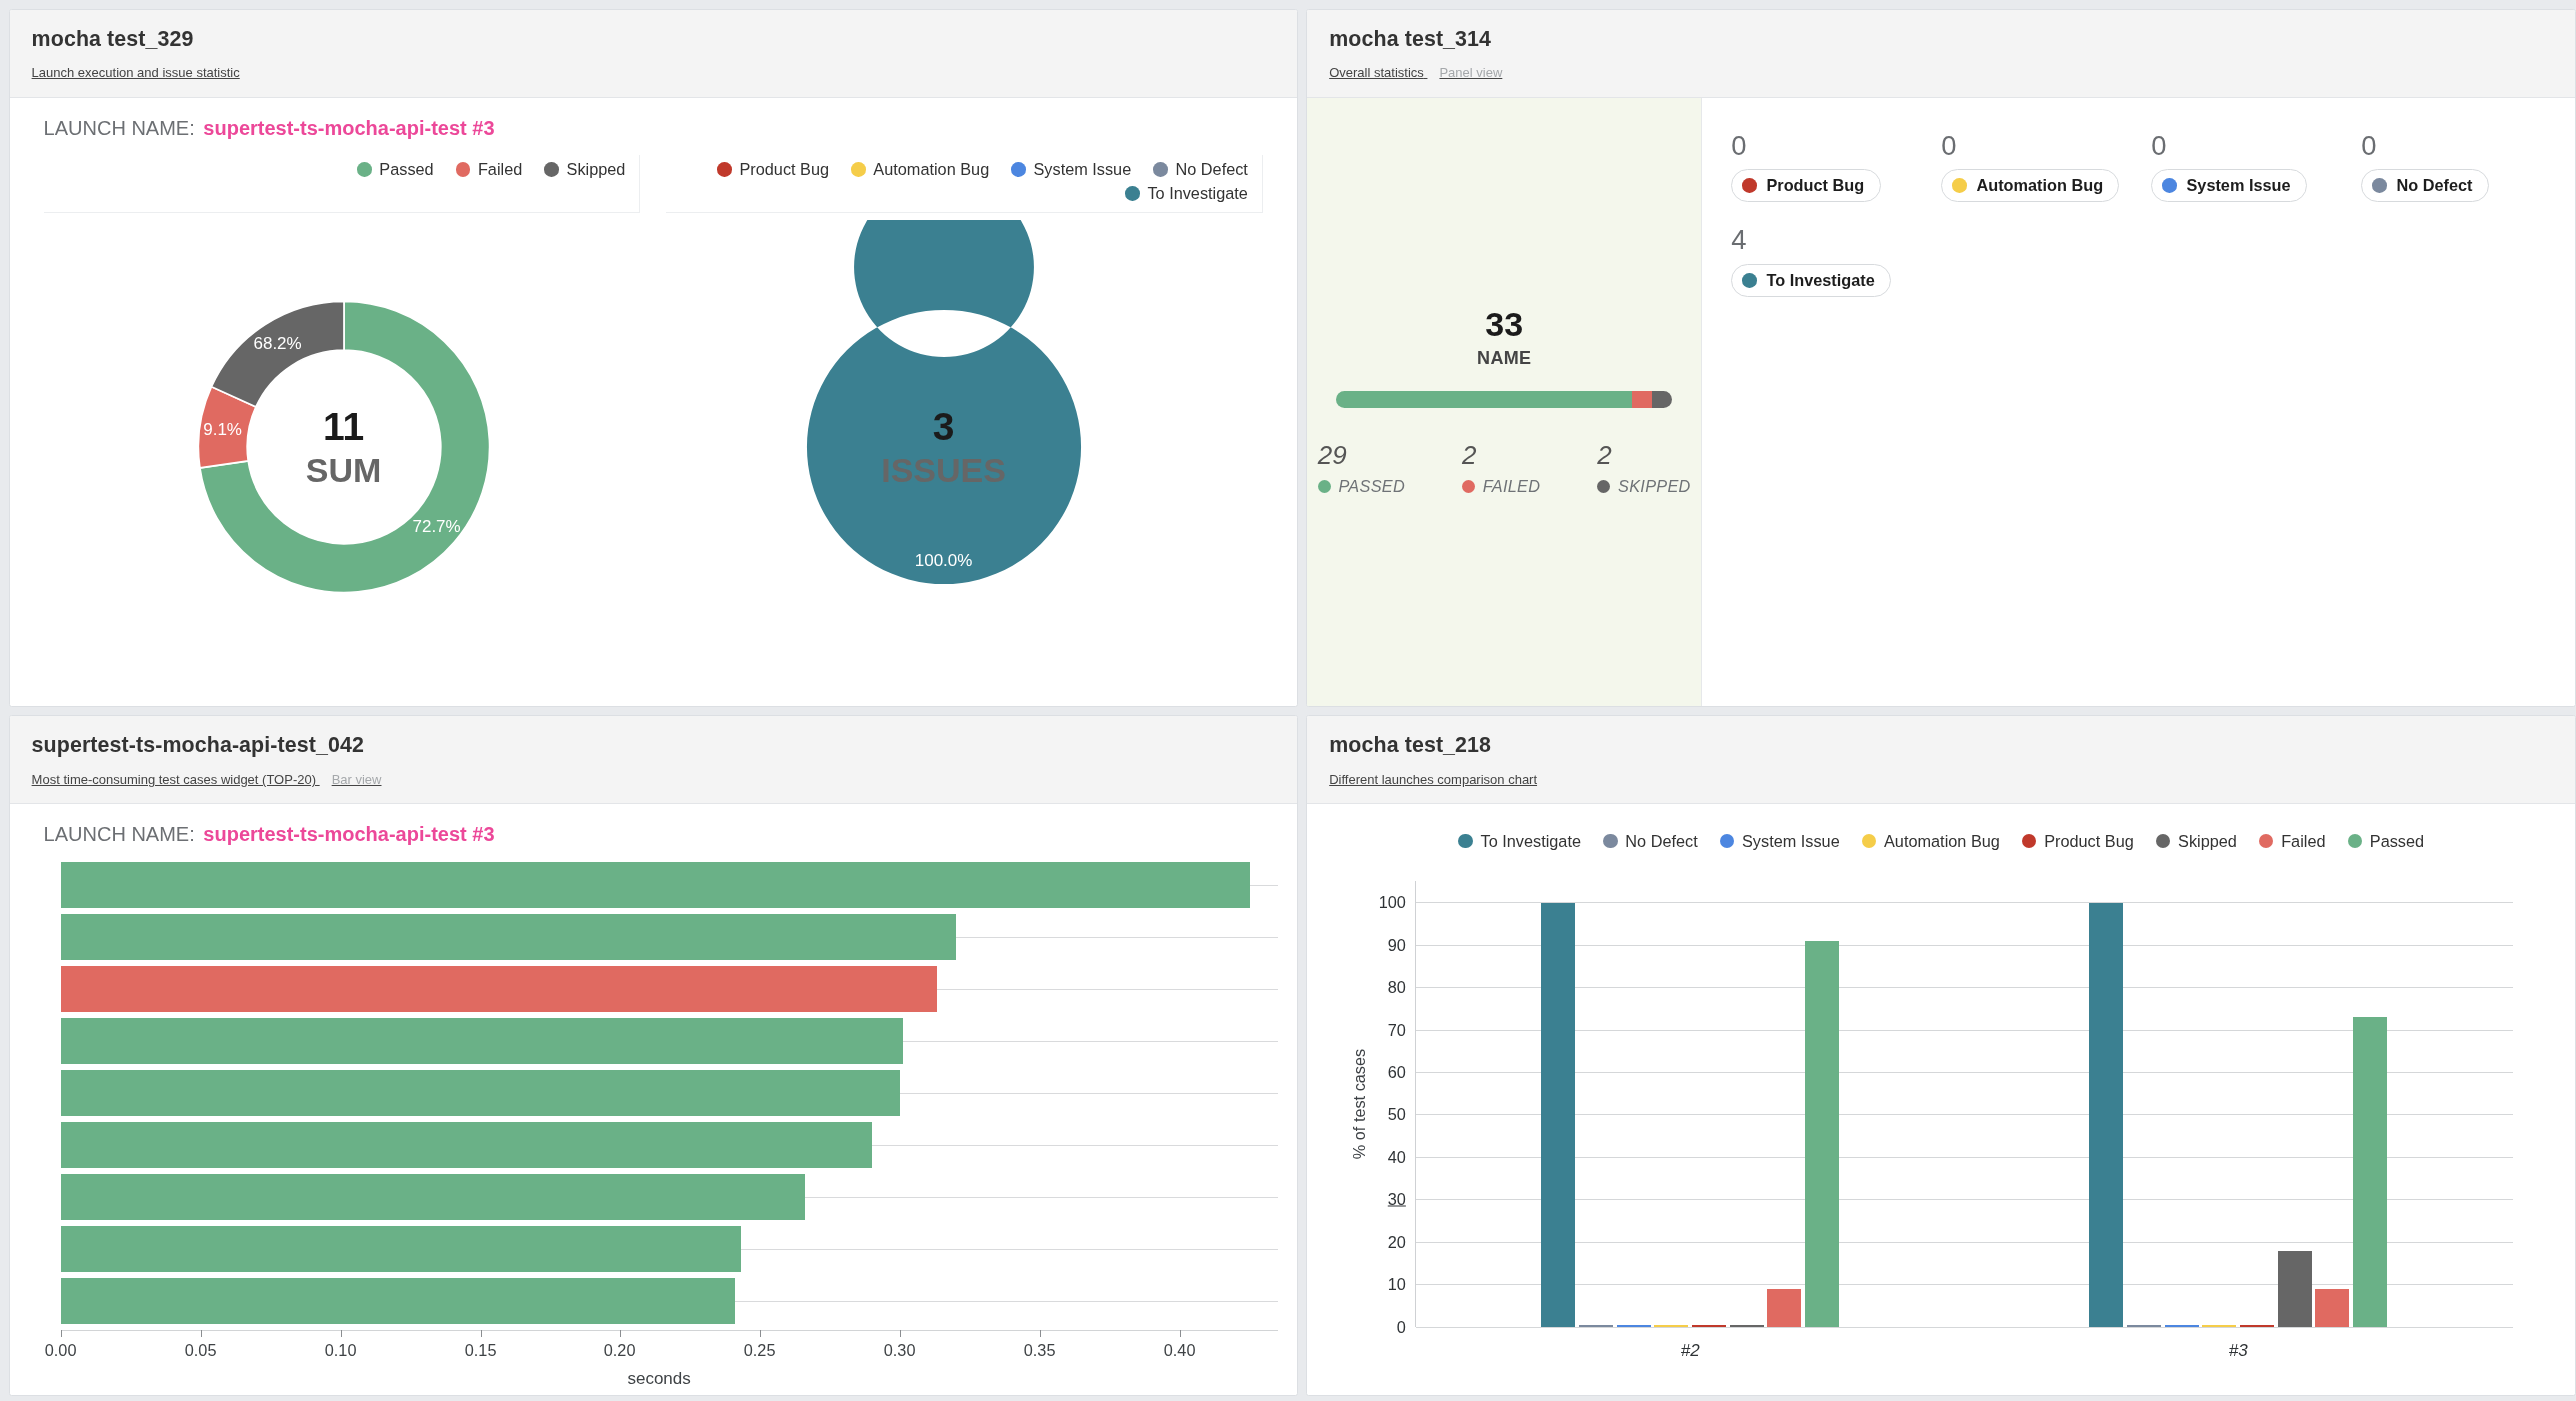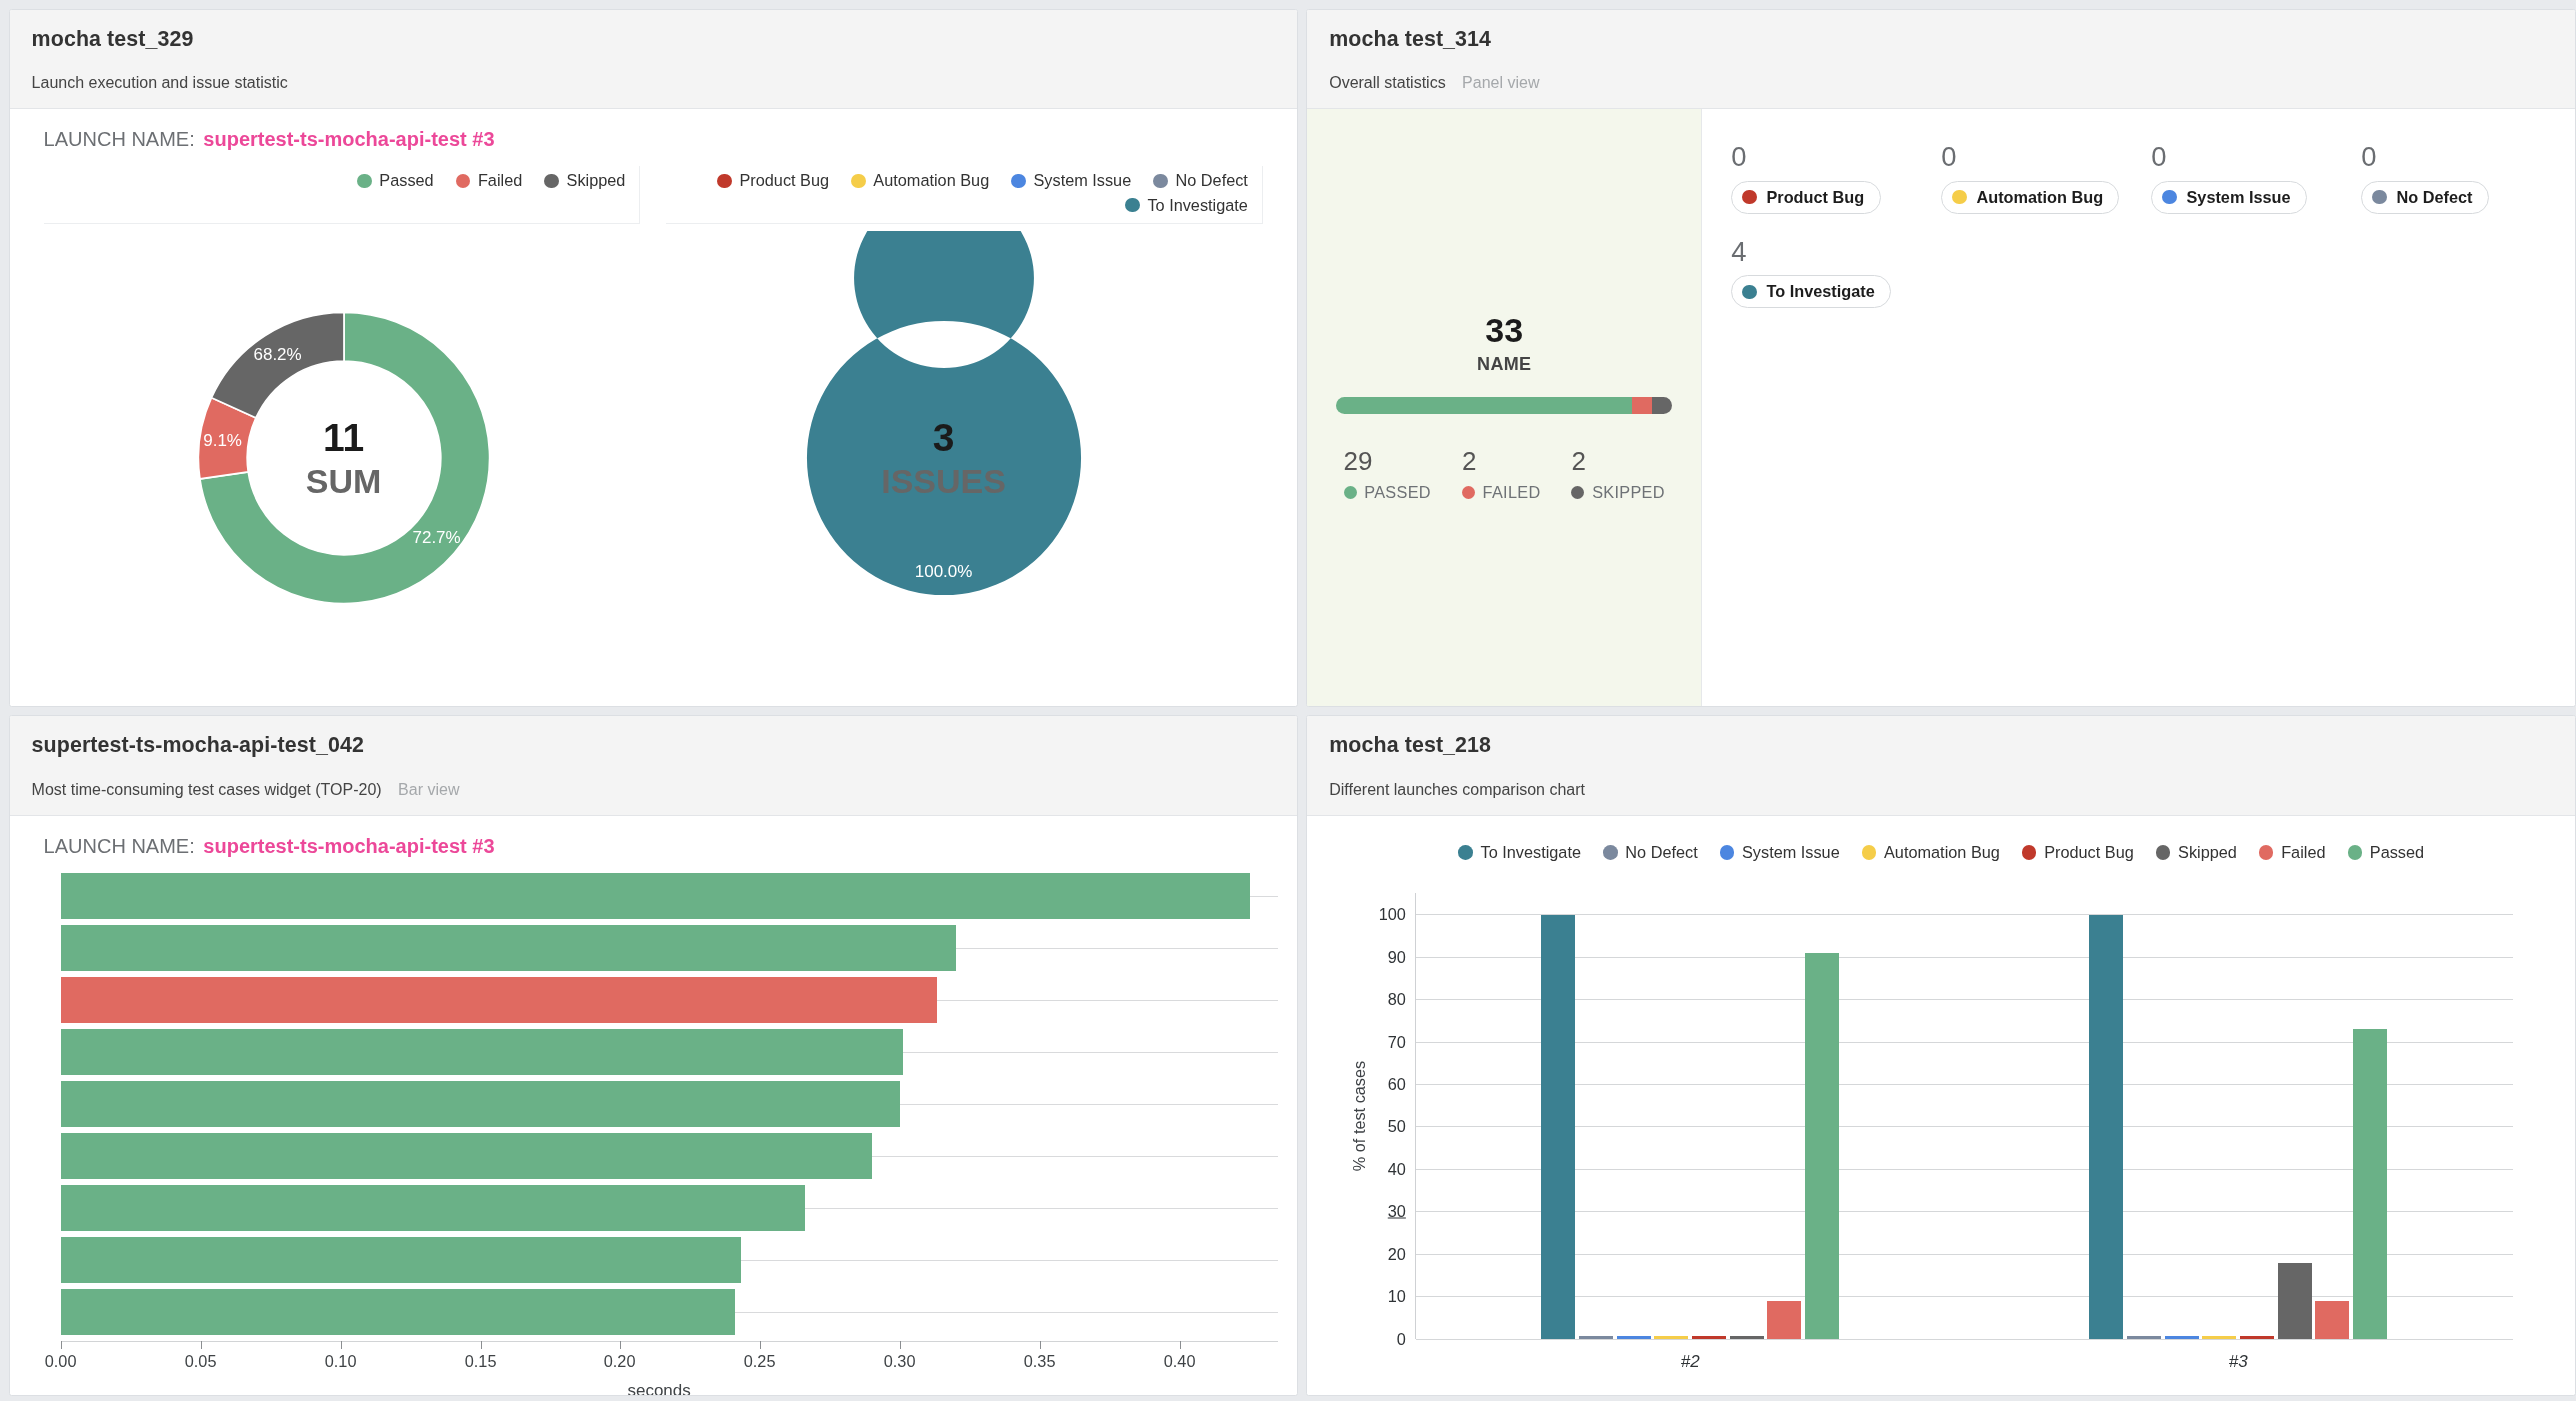--- a/index.html
+++ b/index.html
@@ -35,24 +35,25 @@
     flex: 0 0 auto;
   }
   .widget-title {
     font-size: 21.4px;
     color: #333;
     font-weight: 600;
     letter-spacing: 0.1px;
     line-height: 1.15;
   }
   .widget-sub {
-    margin-top: 23px;
-    font-size: 16px;
+    margin-top: 15px;
+    font-size: 13px;
     color: #444;
     line-height: 1.15;
+    text-decoration: underline;
   }
   .widget-sub .view-mode {
     color: #a5a8ab;
     margin-left: 12px;
   }
   .widget-body { flex: 1 1 auto; position: relative; }
 
   
   .launch-row {
     padding: 19px 22px 0 34px;
@@ -123,21 +124,21 @@
     flex: 0 0 auto;
   }
   .stat-total-num { font-size: 34px; font-weight: 700; color: #1b1b1b; line-height: 1; }
   .stat-total-lbl { font-size: 18px; font-weight: 700; color: #444; margin-top: 6.9px; letter-spacing: 0.3px; }
   .stat-bar {
     width: 336px; height: 17px;
     border-radius: 8.6px; overflow: hidden;
     display: flex; margin-top: 22px;
   }
   .stat-bar span { display: block; height: 100%; }
-  .stat-counts { display: flex; gap: 31px; margin-top: 34px; }
+  .stat-counts { display: flex; gap: 57px; margin-top: 34px; font-style: italic; }
   .stat-count-num { font-size: 26px; color: #555; line-height: 1; }
   .stat-count-lbl {
     display: flex; align-items: center; gap: 7.7px;
     font-size: 16.3px; color: #6e7276; margin-top: 8.6px; letter-spacing: 0.3px;
   }
   .stat-right { flex: 1 1 auto; padding: 34px 0 0 29px; border-left: 0.9px solid #e6e8ea; }
   .defect-grid { display: flex; flex-wrap: wrap; gap: 19px 39px; max-width: 857px; }
   .defect-cell { width: 171px; }
   .defect-count { font-size: 27.4px; color: #6a6d71; line-height: 1; }
   .defect-chip {

